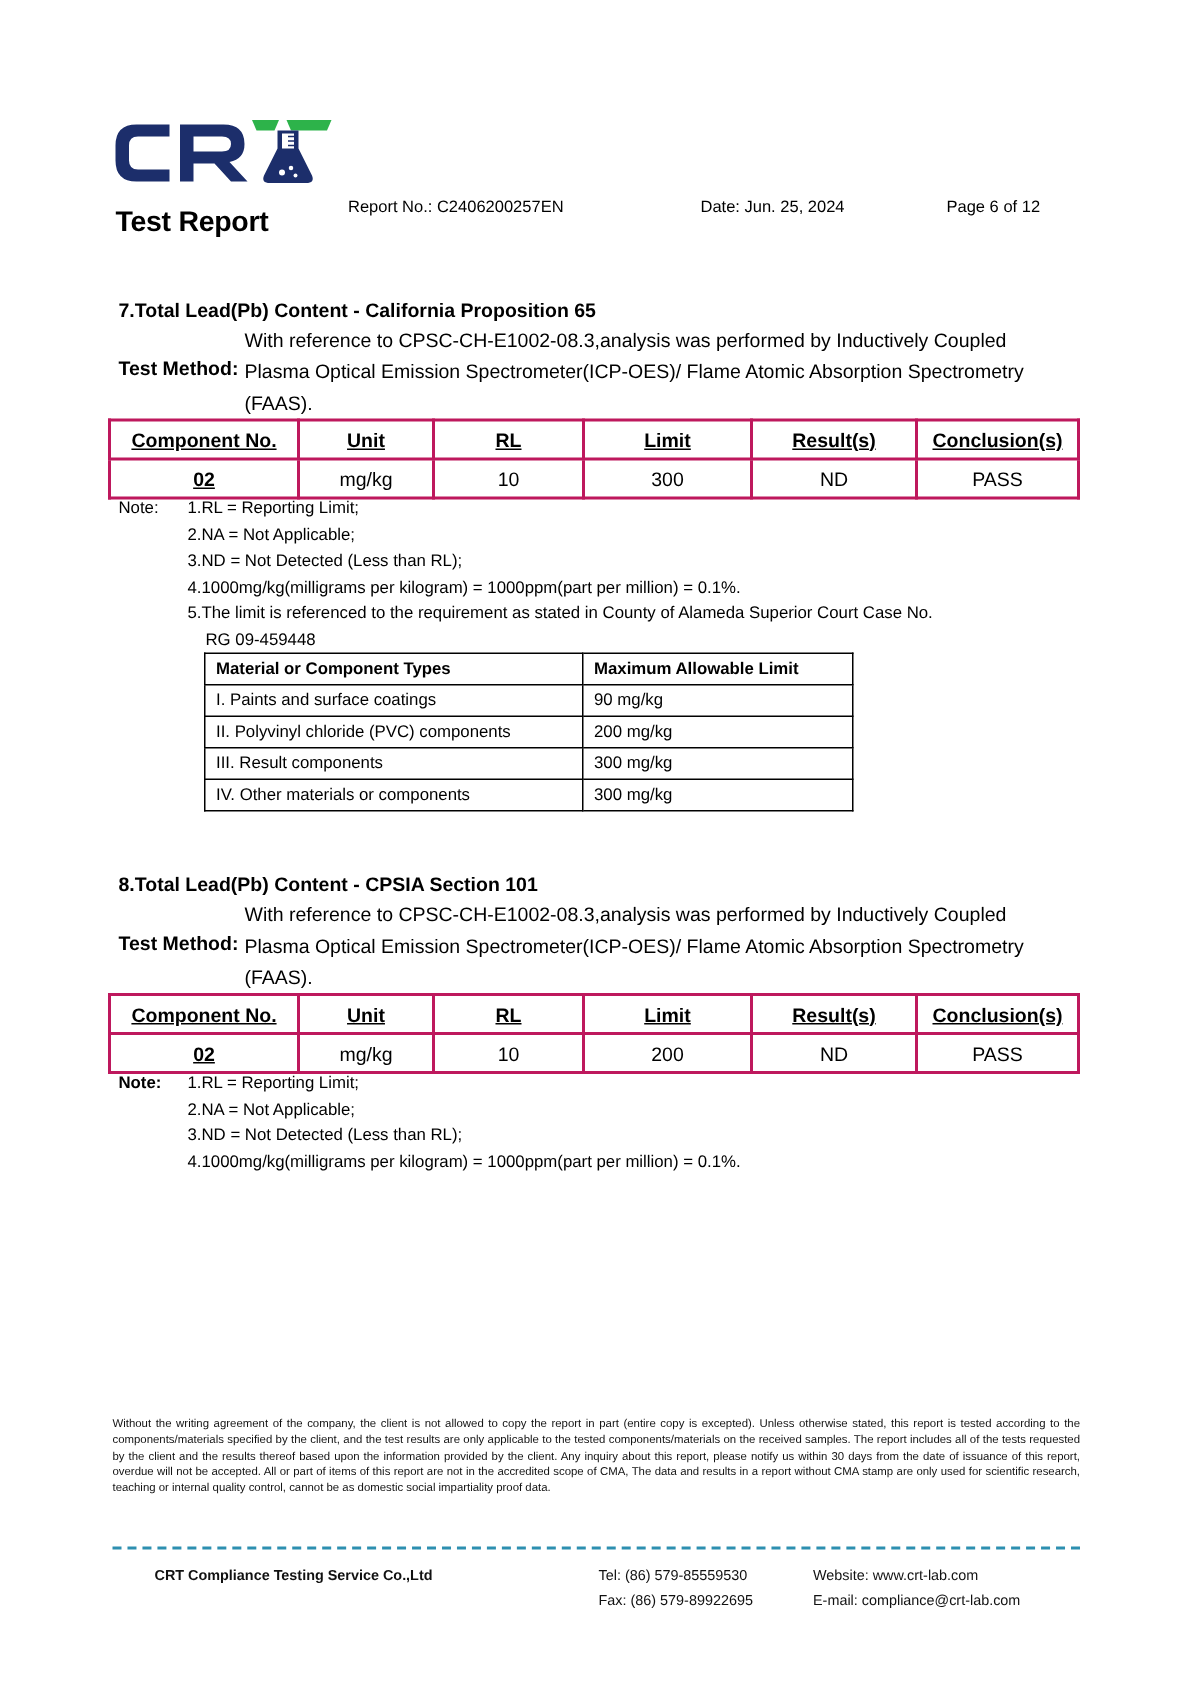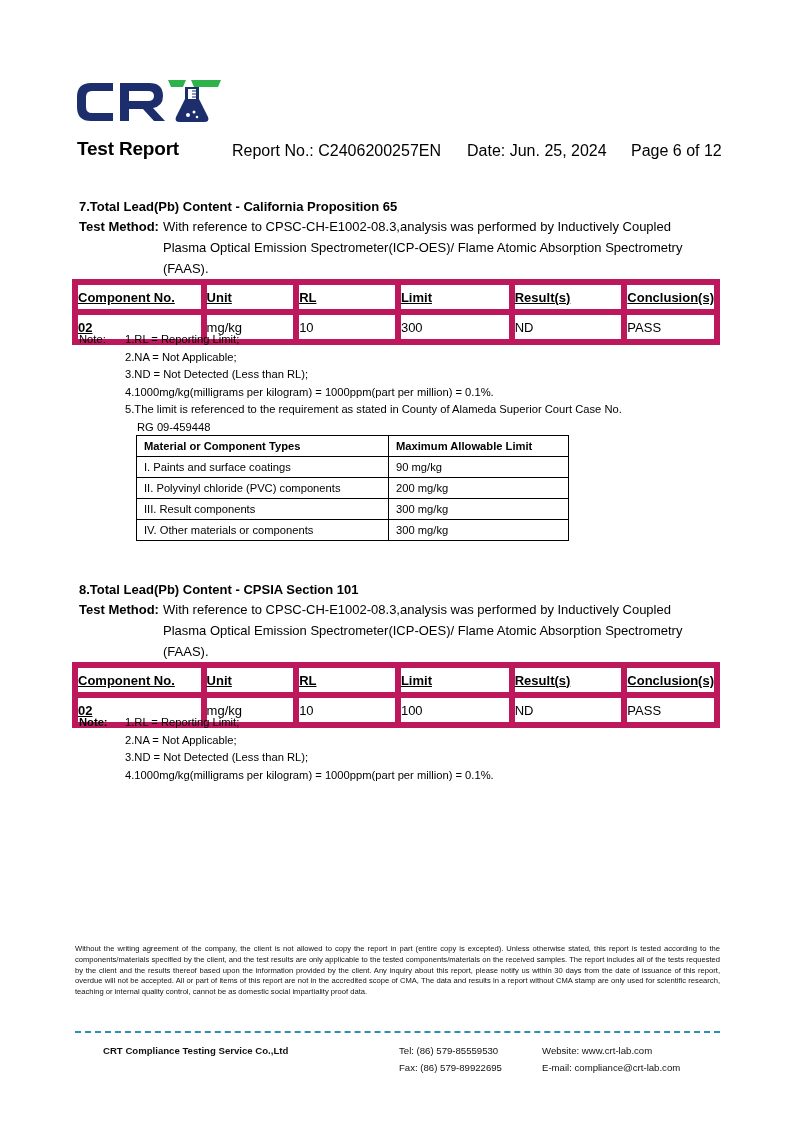--- a/index.html
+++ b/index.html
@@ -4,34 +4,34 @@
 <style>
   html, body { margin: 0; padding: 0; background: #ffffff; }
   body { width: 794px; height: 1123px; position: relative; font-family: "Liberation Sans", sans-serif; color: #000; overflow: hidden; }
   .abs { position: absolute; }
 
   
   .logo { left: 73px; top: 77px; width: 150px; height: 50px; }
 
   
   .hdr-title { left: 77px; top: 138px; font-size: 19px; font-weight: bold; letter-spacing: -0.2px; }
-  .hdr-meta { top: 142px; font-size: 16px; }
+  .hdr-meta { top: 132px; font-size: 11px; }
   .hdr-report { left: 232px; }
   .hdr-date { left: 467px; }
   .hdr-page { left: 631px; }
 
   
   .sec-title { font-size: 13px; font-weight: bold; left: 79px; }
   .method { left: 79px; font-size: 13px; line-height: 21px; width: 650px; }
-  .method .lbl { font-weight: bold; display: inline-block; width: 84px; vertical-align: top; }
+  .method .lbl { font-weight: bold; display: inline-block; width: 84px; vertical-align: top; margin-top: 19px; }
   .method .txt { display: inline-block; width: 560px; vertical-align: top; }
   .method .txt span { display: block; }
 
   table.res { border-collapse: collapse; left: 72px; width: 648px; font-size: 13px; }
-  table.res td { border: 6px solid #be185d; height: 24px; padding: 0; }
+  table.res td { border: 2px solid #be185d; text-align: center; height: 24px; padding: 0; }
   table.res tr.h td { font-weight: bold; text-decoration: underline; }
   table.res td.cno { font-weight: bold; text-decoration: underline; }
 
   .notes { left: 79px; font-size: 11.2px; line-height: 17.6px; }
   .notes .nlabel { display: inline-block; width: 46px; vertical-align: top; }
   .notes .nlist { display: inline-block; vertical-align: top; }
   .notes .nlist div { white-space: nowrap; }
   .notes .sub { padding-left: 12px; }
 
   table.lim { border-collapse: collapse; left: 136px; width: 433px; font-size: 11.2px; }
@@ -159,21 +159,21 @@
     <td style="width:88px">Unit</td>
     <td style="width:98px">RL</td>
     <td style="width:110px">Limit</td>
     <td style="width:108px">Result(s)</td>
     <td>Conclusion(s)</td>
   </tr>
   <tr>
     <td class="cno">02</td>
     <td>mg/kg</td>
     <td>10</td>
-    <td>100</td>
+    <td>200</td>
     <td>ND</td>
     <td>PASS</td>
   </tr>
 </tbody>
   </table>
 
 <div class="abs notes" style="top:714px;">
   <span class="nlabel" style="font-weight:bold;">Note:</span><span class="nlist">
     <div>1.RL = Reporting Limit;</div>
     <div>2.NA = Not Applicable;</div>

